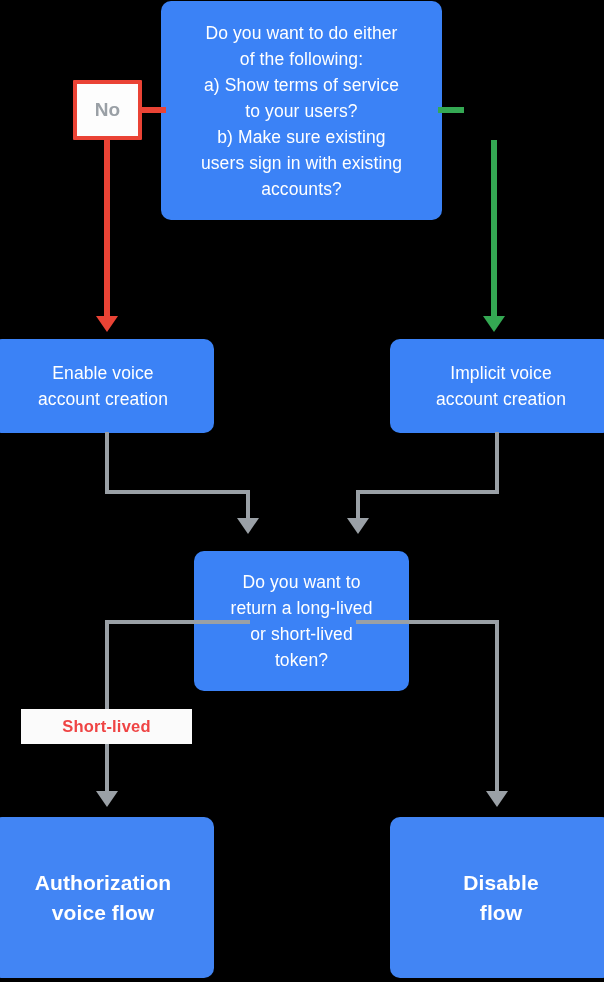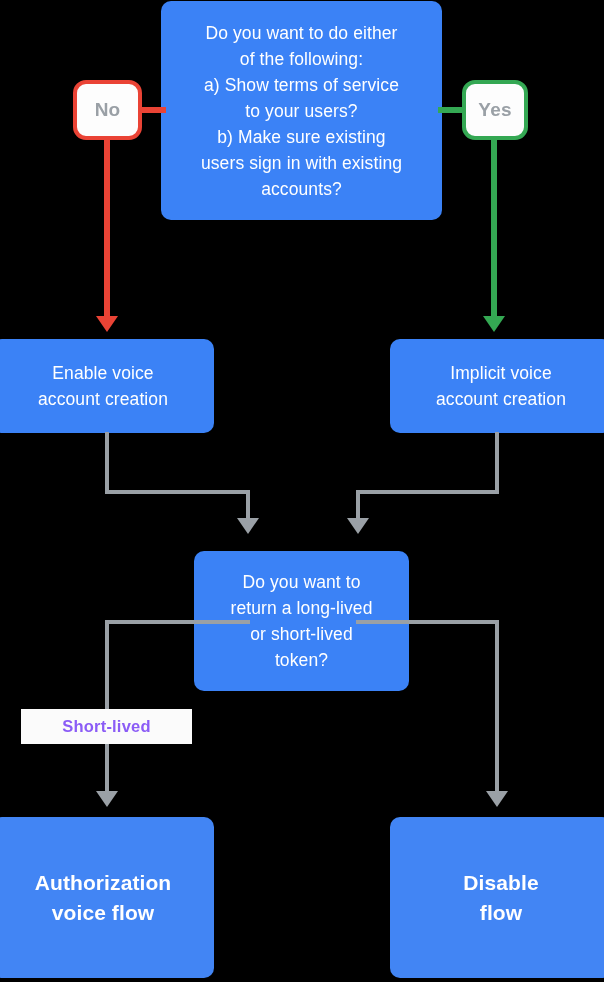--- a/index.html
+++ b/index.html
@@ -45,39 +45,39 @@
     font-size: 21px;
     line-height: 30px;
     font-weight: 700;
     letter-spacing: 0.1px;
   }
 
   .pill {
     position: absolute;
     box-sizing: border-box;
     background: #fdfdfd;
-    border-radius: 13px;
+    border-radius: 1px;
     display: flex;
     align-items: center;
     justify-content: center;
     font-size: 19px;
     font-weight: 700;
     color: #9aa0a6;
     letter-spacing: 0.2px;
     z-index: 6;
   }
   .pill-no  { border: 4px solid #ea4335; }
   .pill-yes { border: 4px solid #34a853; }
 
   
   .edge-label {
     position: absolute;
     box-sizing: border-box;
     background: #fbfbfb;
-    color: #8b5cf6;
+    color: #ef4444;
     font-size: 16.5px;
     font-weight: 700;
     letter-spacing: 0.2px;
     display: flex;
     align-items: center;
     justify-content: center;
     z-index: 5;
   }
 
   
@@ -147,23 +147,20 @@
 to your users?
 b) Make sure existing
 users sign in with existing
 accounts?</span>
   </div>
 
   <div class="pill pill-no" style="left:73px; top:80px; width:69px; height:60px;">
     <span>No</span>
   </div>
 
-  <div class="pill pill-yes" style="left:462px; top:80px; width:66px; height:60px;">
-    <span>Yes</span>
-  </div>
 
   <div class="node node-gray" style="left:-8px; top:339px; width:222px; height:94px;">
     <span class="node-text">Enable voice
 account creation</span>
   </div>
 
   <div class="node node-gray" style="left:390px; top:339px; width:222px; height:94px;">
     <span class="node-text">Implicit voice
 account creation</span>
   </div>

